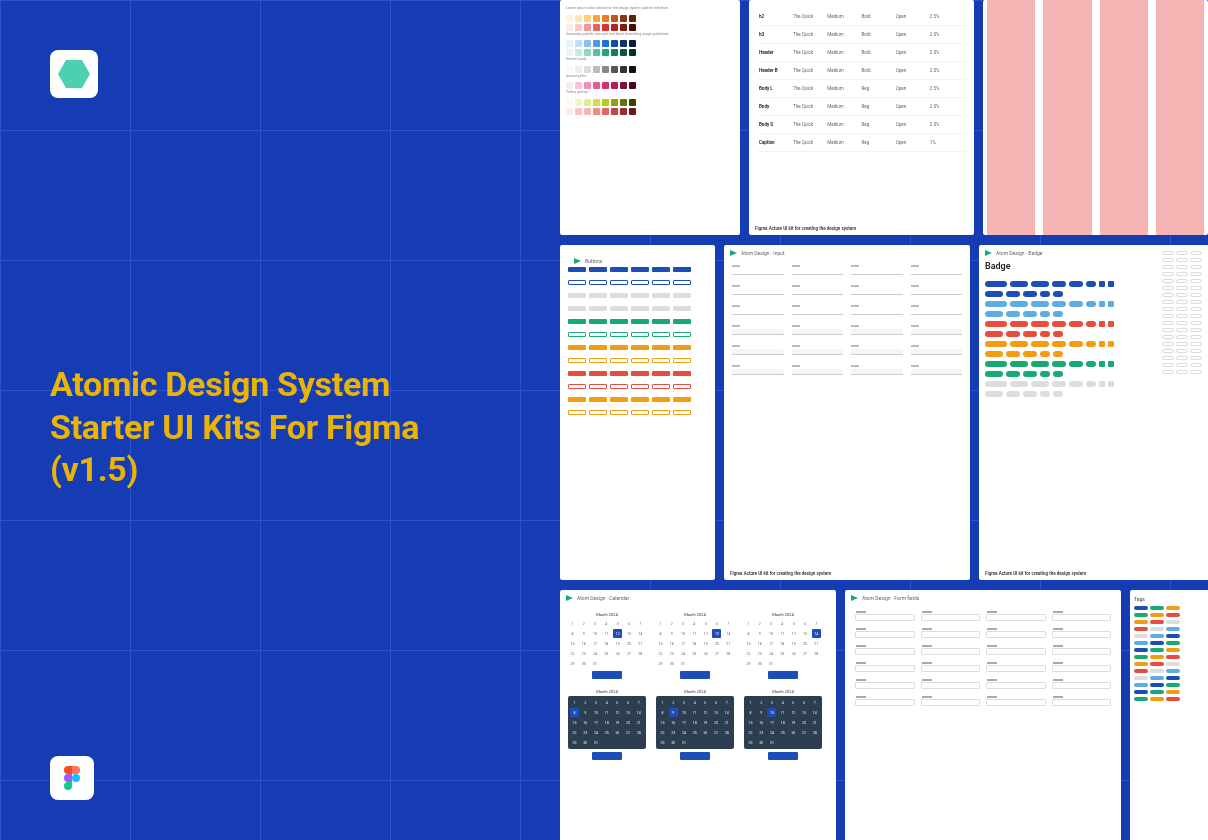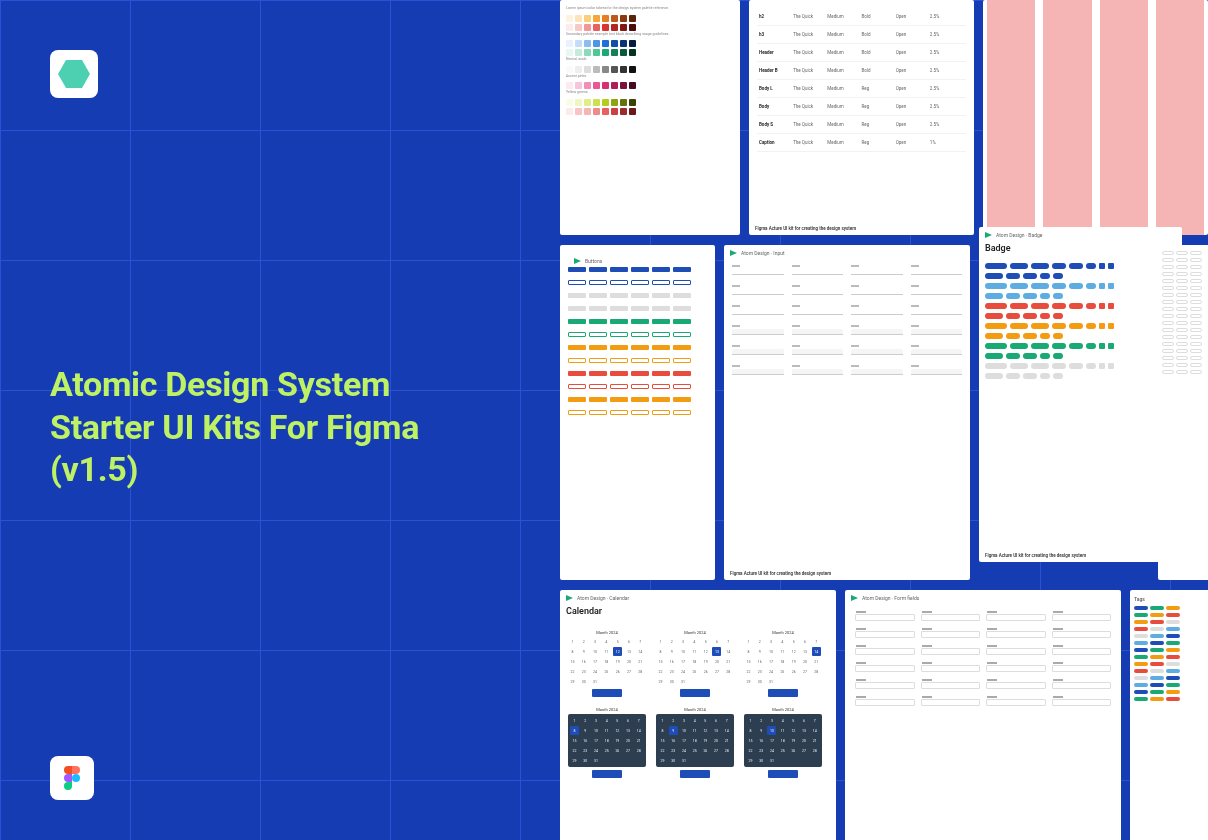--- a/index.html
+++ b/index.html
@@ -2,21 +2,21 @@
 <html><head>
 <meta charset="utf-8">
 <style>
 *{box-sizing:border-box;margin:0;padding:0}
 body{width:1208px;height:840px;background:#163CB3;font-family:-apple-system,BlinkMacSystemFont,"Segoe UI",Roboto,sans-serif;overflow:hidden;position:relative}
 .grid-overlay{position:absolute;inset:0;background-image:linear-gradient(#2a52d4 1px,transparent 1px),linear-gradient(90deg,#2a52d4 1px,transparent 1px);background-size:130px 130px;pointer-events:none;z-index:1}
 .left-panel{position:absolute;left:50px;top:50px;bottom:40px;width:400px;z-index:2;display:flex;flex-direction:column}
 .logo-box{width:48px;height:48px;background:#fff;border-radius:8px;display:flex;align-items:center;justify-content:center}
 .logo-shape{width:32px;height:28px;background:#4dd0b1;clip-path:polygon(25% 0,75% 0,100% 50%,75% 100%,25% 100%,0 50%);position:relative}
 .hero{margin-top:auto;margin-bottom:auto}
-.hero-title{color:#bef264;font-size:34px;font-weight:700;line-height:1.25;letter-spacing:-.3px}
+.hero-title{color:#eab308;font-size:34px;font-weight:700;line-height:1.25;letter-spacing:-.3px}
 .hero-sub{color:#fff;font-size:17px;font-weight:500;margin-top:18px;line-height:1.4}
 .figma-box{width:44px;height:44px;background:#fff;border-radius:8px;display:flex;align-items:center;justify-content:center}
 .figma-icon{width:16px;height:24px;position:relative}
 .figma-icon span{position:absolute;width:8px;height:8px}
 .fg-1{left:0;top:0;background:#f24e1e;border-radius:4px 0 0 4px}
 .fg-2{left:8px;top:0;background:#ff7262;border-radius:0 4px 4px 0}
 .fg-3{left:0;top:8px;background:#a259ff;border-radius:4px 0 0 4px}
 .fg-4{left:8px;top:8px;background:#1abcfe;border-radius:4px}
 .fg-5{left:0;top:16px;background:#0acf83;border-radius:4px 0 4px 4px}
 
@@ -55,21 +55,21 @@
 .b-grey{background:#ddd}
 
 
 .f5{left:164px;top:245px;width:246px;height:335px}
 .inp-grid{padding:10px 8px;display:grid;grid-template-columns:repeat(4,1fr);gap:14px 8px}
 .inp{height:6px;border-bottom:1px solid #ccc;position:relative}
 .inp.fill{background:#f5f5f5;border-radius:2px 2px 0 0}
 .inp::before{content:"";position:absolute;left:0;top:-4px;width:8px;height:2px;background:#bbb}
 
 
-.f6{left:419px;top:227px;width:203px;height:335px}
+.f6{left:419px;top:245px;width:203px;height:335px}
 .bdg-wrap{padding:4px 6px}
 .bdg-row{display:flex;gap:3px;margin-bottom:4px;align-items:center}
 .pill{height:6px;border-radius:3px}
 .sq{width:6px;height:6px;border-radius:1px}
 .p-xl{width:22px}.p-lg{width:18px}.p-md{width:14px}.p-sm{width:10px}
 .c-blue{background:#1e4db7}.c-lblue{background:#5dade2}.c-red{background:#e74c3c}.c-orng{background:#f39c12}.c-teal{background:#19a974}.c-grey{background:#ddd}
 
 
 .f6b{left:598px;top:245px;width:60px;height:335px;padding:6px 4px}
 .mini-row{display:flex;gap:2px;margin-bottom:3px}
@@ -633,21 +633,20 @@
           <div class="mini"></div>
         </div>
       </div>
   </div>
 
   <div class="frame f7">
     <div class="frame-head">
         <div class="tri"></div>
         <span class="crumb">Atom Design · Calendar</span>
       </div>
-    <h2>Calendar</h2>
     <div class="cal-wrap" id="cal-wrap">
         <div class="cal">
           <div class="cal-h">Month 2024</div>
           <div class="cal-g">
             <span>1</span>
             <span>2</span>
             <span>3</span>
             <span>4</span>
             <span>5</span>
             <span>6</span>

